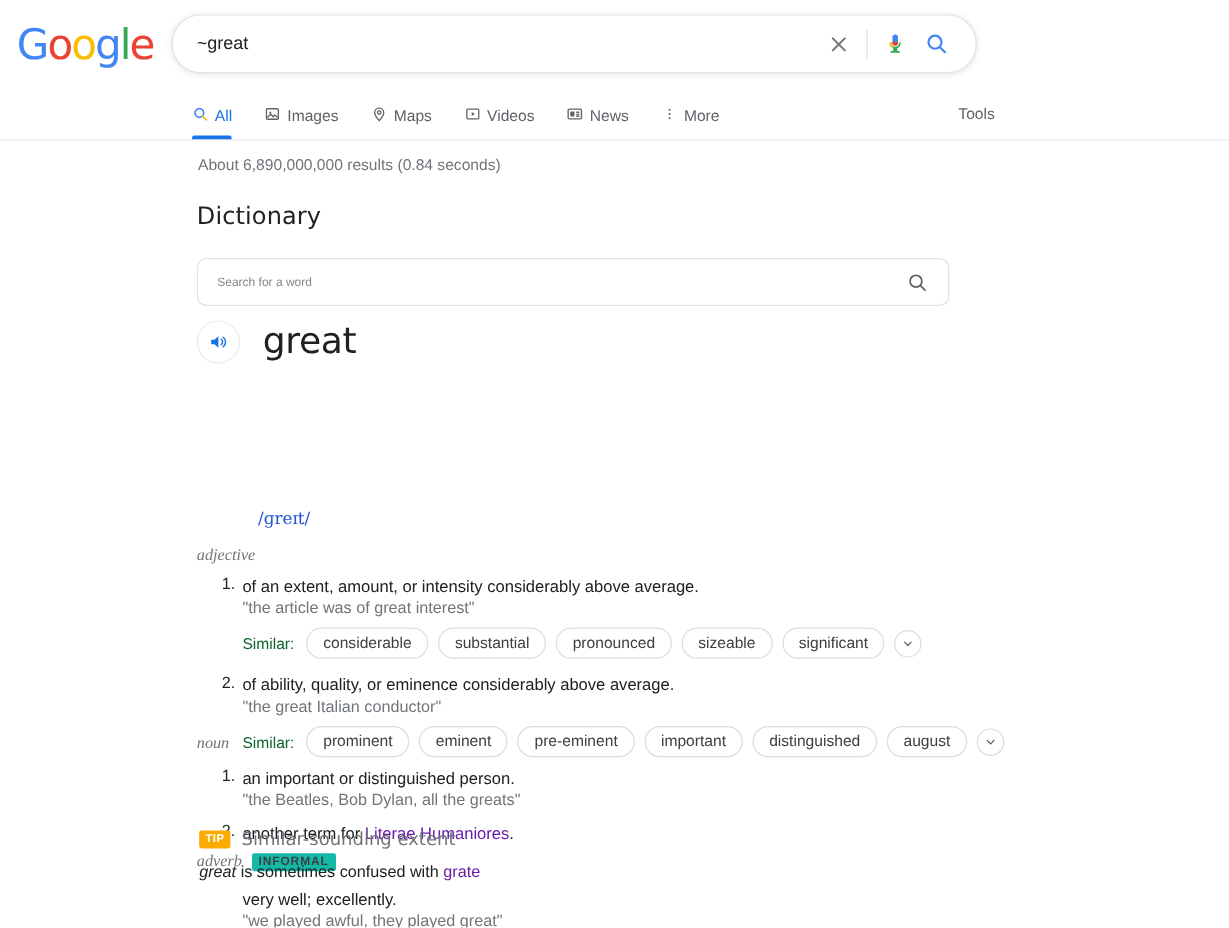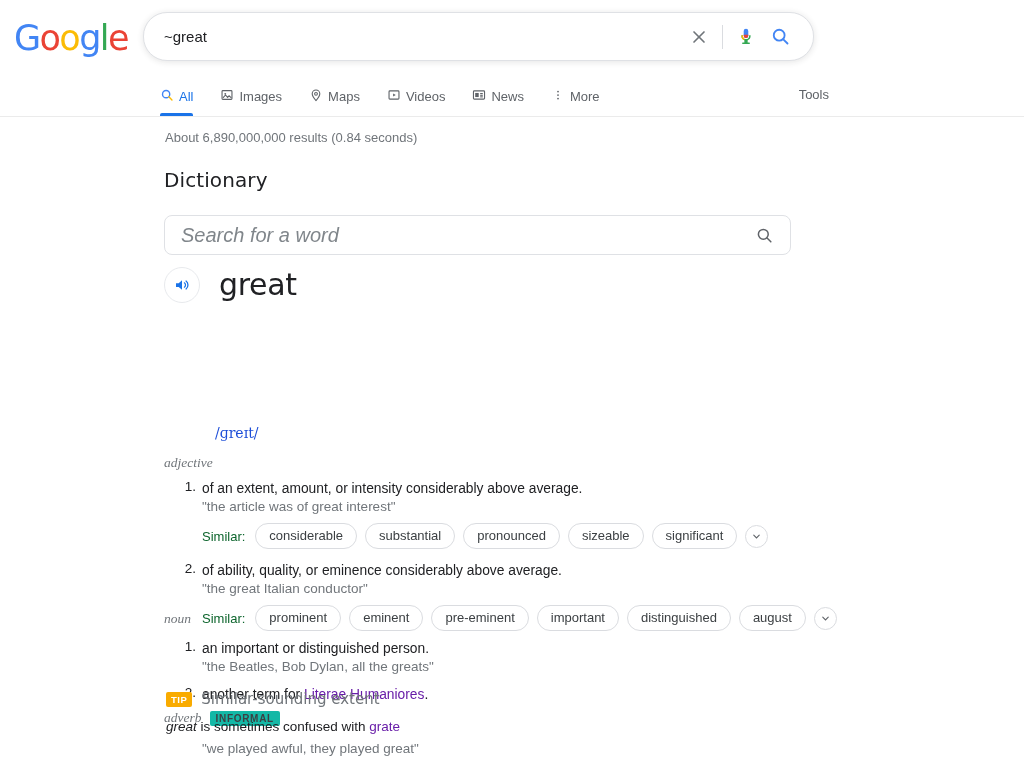--- a/index.html
+++ b/index.html
@@ -145,26 +145,25 @@
     width: 627px; height: 40px;
     border: 1px solid #dfe1e5;
     border-radius: 8px;
     display: flex;
     align-items: center;
     background: #fff;
   }
   .word-search input {
     flex: 1;
     border: none; outline: none;
-    font-size: 20px;
+    font-size: 10px;
     padding: 0 0 0 16px;
     color: #701a75;
     background: transparent;
     font-family: "Liberation Sans", sans-serif;
-    font-style: italic;
   }
   .word-search input::placeholder { color: #80868b; }
   .word-search .mag { padding-right: 16px; display: flex; cursor: pointer; }
 
   .entry-head {
     position: absolute;
     left: 164px; top: 150px;
     display: flex;
     align-items: center;
   }
@@ -508,20 +507,21 @@
     </ul>
   </div>
 
   <div class="section" style="top: 593px;">
     <div class="pos-row">
       <span class="pos">adverb</span>
       <span class="badge-informal">INFORMAL</span>
     </div>
     <ul class="defs" style="margin-top:14px;">
       <li class="def-item">
+        <div class="def-text">very well; excellently.</div>
         <div class="def-example">"we played awful, they played great"</div>
       </li>
     </ul>
   </div>
 
   <div class="tip-block">
     <div class="tip-head">
       <span class="tip-badge">TIP</span>
       <span class="tip-title">Similar-sounding extent</span>
     </div>

